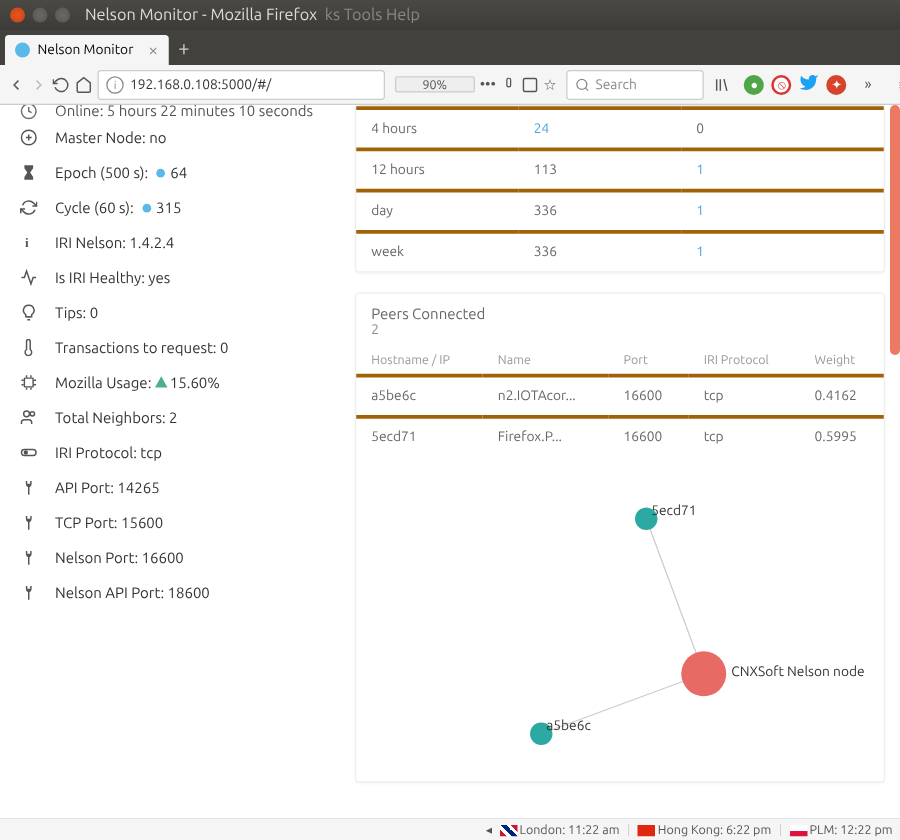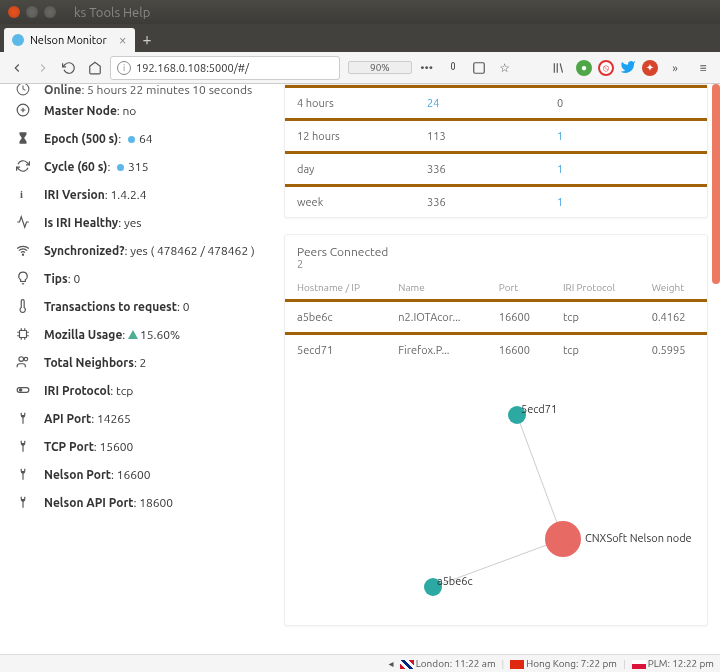--- a/index.html
+++ b/index.html
@@ -32,21 +32,21 @@
 .search-bar svg{margin-right:4px;}
 .badge-dot{width:16px;height:16px;border-radius:50%;display:flex;align-items:center;justify-content:center;font-size:10px;color:#fff;}
 .nav-right{display:flex;gap:6px;align-items:center;margin-left:auto;}
 
 
 .content { display:flex; height: calc(672px - 24px - 28px - 32px - 18px); overflow:hidden; }
 
 .sidebar { width: 280px; padding: 4px 14px 14px 14px; overflow:hidden; }
 .info-row { display:flex; align-items:center; gap:12px; padding: 7px 0; font-size: 12px; color:#333; }
 .info-row .icon { width:18px; color:#555; display:flex; justify-content:center; }
-.info-row b { font-weight:700; }
+.info-row b { font-weight:400; }
 .dot-blue { display:inline-block;width:7px;height:7px;border-radius:50%;background:#5bb8e8;margin:0 4px; }
 .flag-green{display:inline-block;width:0;height:0;border-left:5px solid transparent;border-right:5px solid transparent;border-bottom:9px solid #4caf94;margin-right:2px;}
 
 .main { flex:1; padding: 0 12px 0 4px; overflow:hidden; }
 .panel { background:#fff; border:1px solid #eee; border-radius:3px; box-shadow:0 1px 2px rgba(0,0,0,0.04); margin-bottom: 16px; }
 .tbl { width:100%; border-collapse:collapse; font-size:11px; color:#666; }
 .tbl td { padding: 9px 12px; border-top:3px solid #a16207; }
 .tbl td.link { color:#4aa7de; }
 .panel-header { padding:10px 12px 4px; font-size:12px; color:#666; }
 .panel-header .count{font-size:11px;color:#888;}
@@ -71,20 +71,21 @@
 </style>
 </head>
 <body>
 
 <div class="titlebar">
   <div class="win-btns">
     <div class="win-btn close"></div>
     <div class="win-btn min"></div>
     <div class="win-btn max"></div>
   </div>
+  <span>Nelson Monitor - Mozilla Firefox</span>
   <span class="faded">ks Tools Help</span>
 </div>
 
 <div class="tabstrip">
   <div class="tab">
     <span class="tab-icon"></span>
     <span>Nelson Monitor</span>
     <span style="flex:1"></span>
     <span class="tab-close">×</span>
   </div>
@@ -123,20 +124,27 @@
       <svg width="12" height="12" viewBox="0 0 24 24" fill="none" stroke="currentColor" stroke-width="2">
         <path d="M12 1a3 3 0 0 0-3 3v8a3 3 0 0 0 6 0V4a3 3 0 0 0-3-3z"></path>
       </svg>
     </div>
   <div class="nav-icon">
       <svg width="14" height="14" viewBox="0 0 24 24" fill="none" stroke="currentColor" stroke-width="2">
         <rect x="3" y="3" width="18" height="18" rx="2"></rect>
       </svg>
     </div>
   <div class="nav-icon">☆</div>
+  <div class="search-bar">
+    <svg width="12" height="12" viewBox="0 0 24 24" fill="none" stroke="#888" stroke-width="2">
+        <circle cx="11" cy="11" r="8"></circle>
+        <path d="m21 21-4.35-4.35"></path>
+      </svg>
+    <span>Search</span>
+  </div>
   <div class="nav-right">
     <div class="nav-icon">
         <svg width="14" height="14" viewBox="0 0 24 24" fill="none" stroke="#555" stroke-width="2">
           <path d="M4 4v16M9 4v16M14 4l4 16"></path>
         </svg>
       </div>
     <div class="badge-dot" style="background:#4ea646">●</div>
     <div class="badge-dot" style="background:#fff;color:#d33;border:2px solid #d33">⦸</div>
     <div style="color:#1da1f2"><svg width="16" height="16" viewBox="0 0 24 24" fill="currentColor">
           <path d="M23 3a10.9 10.9 0 0 1-3.14 1.53 4.48 4.48 0 0 0-7.86 3v1A10.66 10.66 0 0 1 3 4s-4 9 5 13a11.64 11.64 0 0 1-7 2c9 5 20 0 20-11.5a4.5 4.5 0 0 0-.08-.83A7.72 7.72 0 0 0 23 3z"></path>
@@ -185,40 +193,29 @@
         </span>
         <span><b>Cycle (60 s)</b>: <span class="dot-blue"></span>315</span>
       </div>
       <div class="info-row">
         <span class="icon">
           <svg width="14" height="14" viewBox="0 0 24 24" fill="currentColor">
             <path d="M12 2a10 10 0 1 0 0 20V2zm-1 7h2v8h-2zm0-4h2v2h-2z" opacity="0"></path>
             <text x="7" y="18" font-size="18" font-weight="bold" font-family="serif">i</text>
           </svg>
         </span>
-        <span><b>IRI Version</b>: 1.4.2.4</span>
+        <span><b>IRI Nelson</b>: 1.4.2.4</span>
       </div>
       <div class="info-row">
         <span class="icon">
           <svg width="14" height="14" viewBox="0 0 24 24" fill="none" stroke="currentColor" stroke-width="2">
             <path d="M22 12h-4l-3 9L9 3l-3 9H2"></path>
           </svg>
         </span>
         <span><b>Is IRI Healthy</b>: yes</span>
-      </div>
-      <div class="info-row">
-        <span class="icon">
-          <svg width="14" height="14" viewBox="0 0 24 24" fill="none" stroke="currentColor" stroke-width="2">
-            <path d="M5 13a10 10 0 0 1 14 0"></path>
-            <path d="M8.5 16.5a5 5 0 0 1 7 0"></path>
-            <path d="M2 9.5a15 15 0 0 1 20 0"></path>
-            <circle cx="12" cy="20" r="1"></circle>
-          </svg>
-        </span>
-        <span><b>Synchronized?</b>: yes ( 478462 / 478462 )</span>
       </div>
       <div class="info-row">
         <span class="icon">
           <svg width="14" height="14" viewBox="0 0 24 24" fill="none" stroke="currentColor" stroke-width="2">
             <path d="M9 18h6"></path>
             <path d="M10 22h4"></path>
             <path d="M12 2a7 7 0 0 0-4 12.9V18h8v-3.1A7 7 0 0 0 12 2z"></path>
           </svg>
         </span>
         <span><b>Tips</b>: 0</span>
@@ -367,16 +364,16 @@
     </div>
   </div>
 </div>
 
 <div class="scrollhint"></div>
 
 <div class="statusbar">
   <span>◂</span>
   <span><span class="flag uk"></span><span>London: 11:22 am</span></span>
   <span class="sb-sep">|</span>
-  <span><span class="flag hk"></span><span>Hong Kong: 7:22 pm</span></span>
+  <span><span class="flag hk"></span><span>Hong Kong: 6:22 pm</span></span>
   <span class="sb-sep">|</span>
   <span><span class="flag pl"></span><span>PLM: 12:22 pm</span></span>
 </div>
 
 </body></html>

